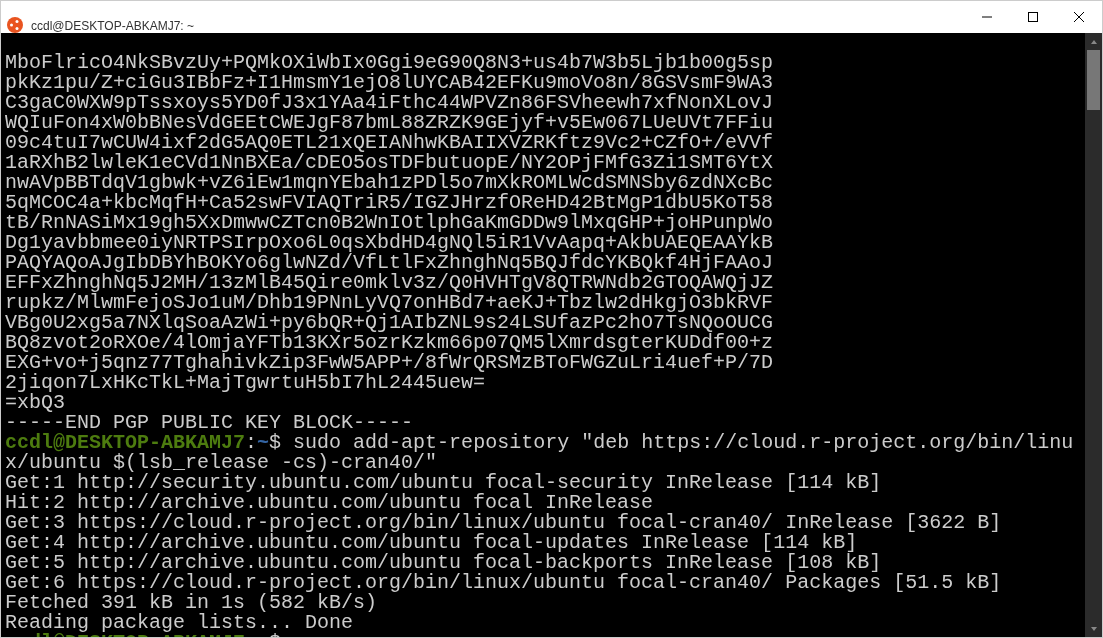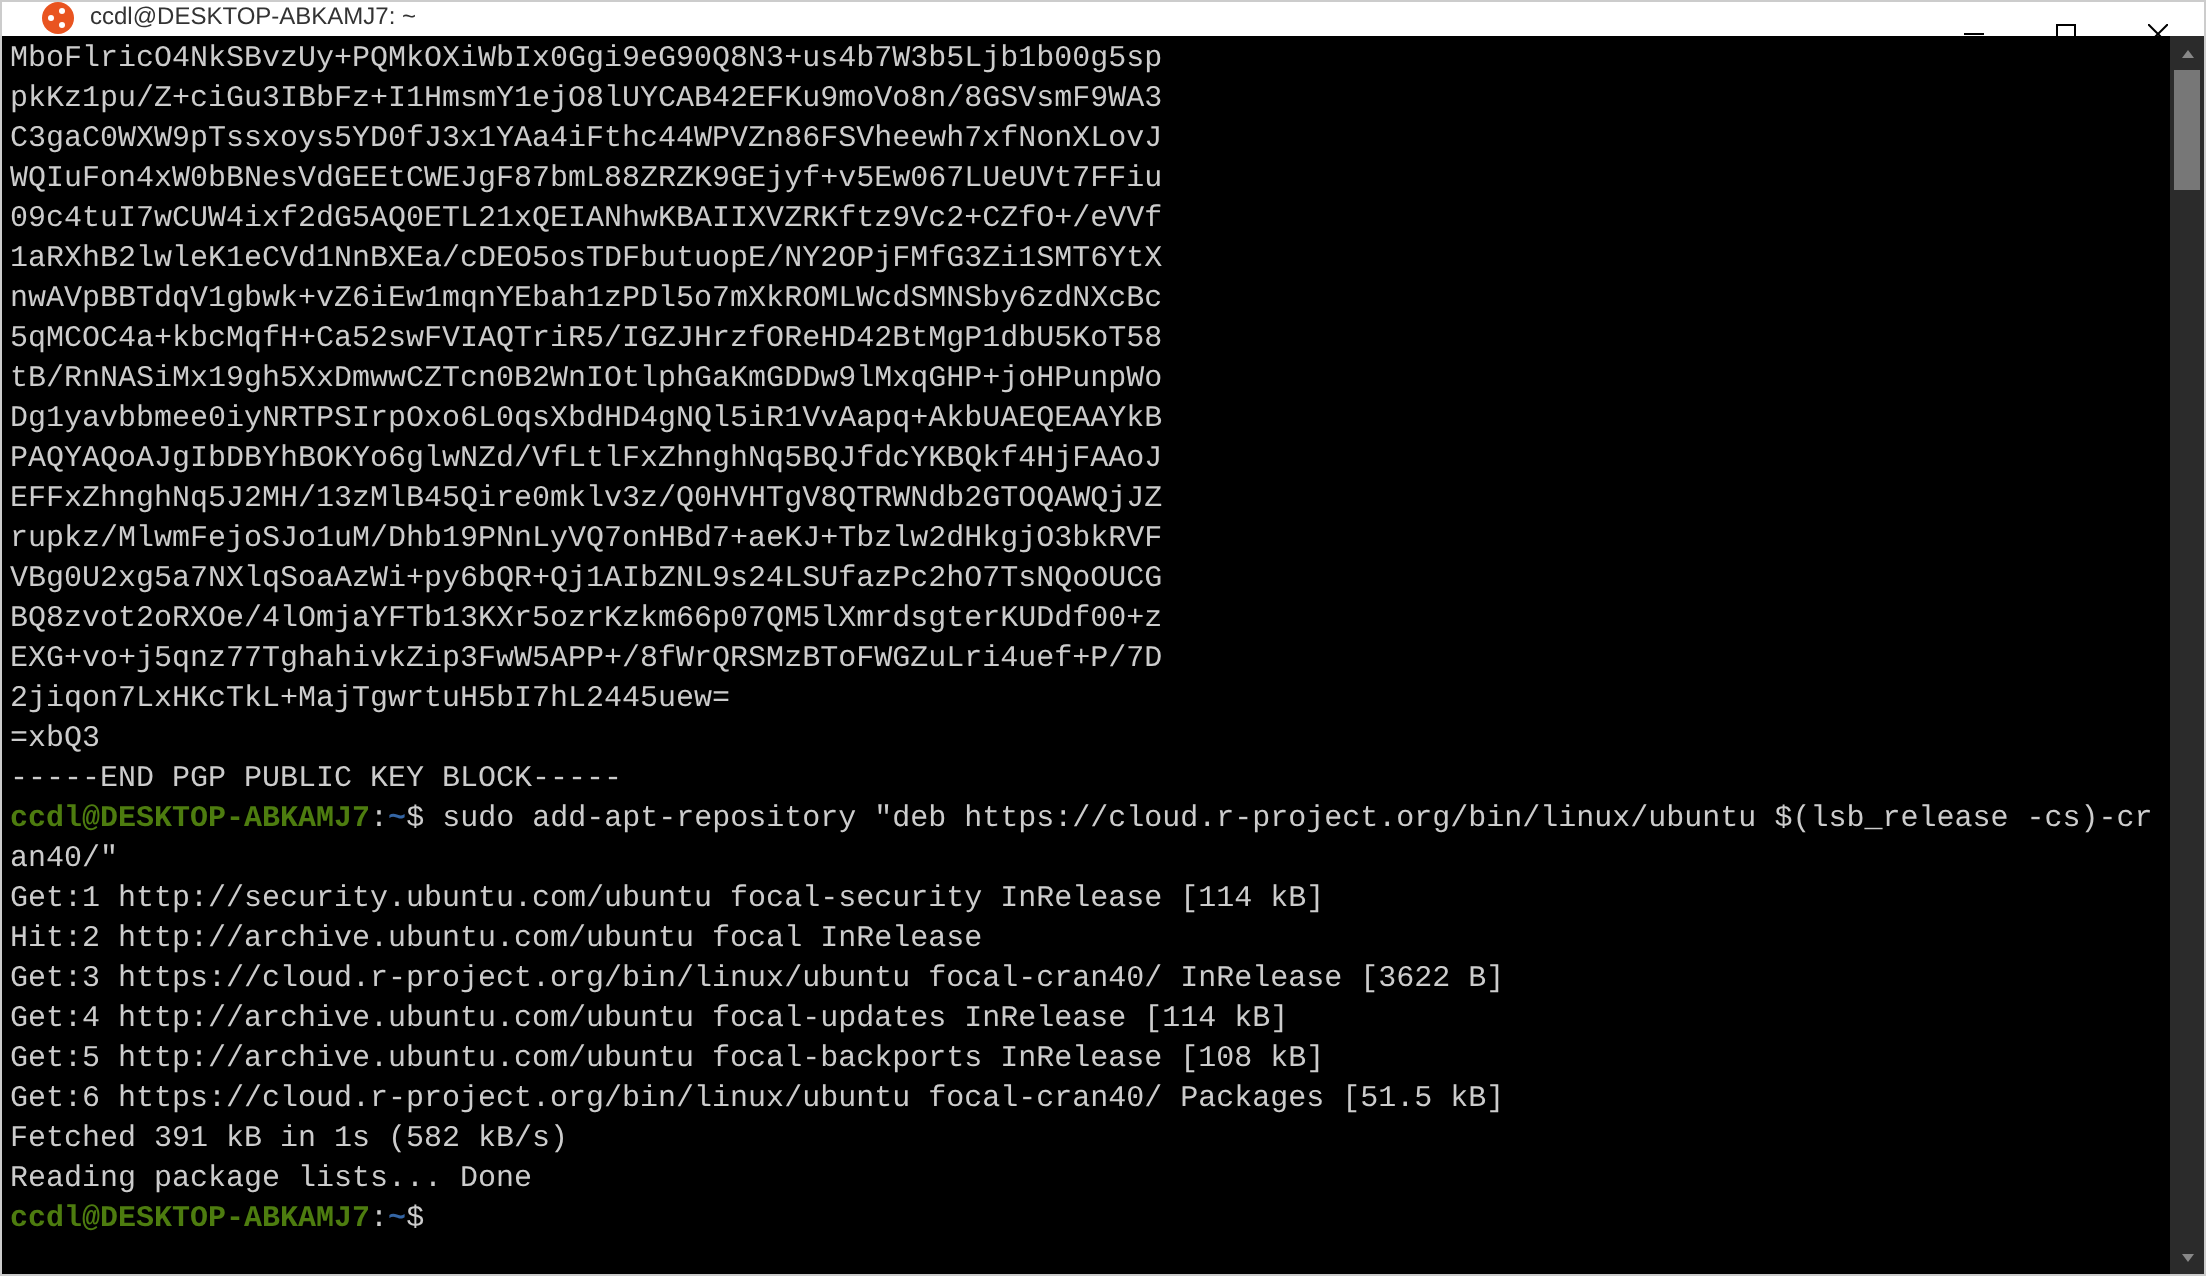--- a/index.html
+++ b/index.html
@@ -1,26 +1,26 @@
 <!DOCTYPE html>
 <html><head>
   <meta charset="utf-8">
   <style>
     * { margin: 0; padding: 0; box-sizing: border-box; }
     body { font-family: 'Segoe UI', Tahoma, sans-serif; background: #fff; overflow: hidden; height: 638px; width: 1103px; }
     .window { display: flex; flex-direction: column; height: 638px; width: 1103px; border: 1px solid #ccc; }
-    .title-bar { display: flex; align-items: flex-start; height: 17px; background: #fff; padding-left: 20px; }
+    .title-bar { display: flex; align-items: flex-end; height: 32px; background: #fff; padding-left: 6px; }
     .title-bar .icon { width: 16px; height: 16px; border-radius: 50%; background: #e95420; margin-right: 8px; display: flex; align-items: center; justify-content: center; }
     .title-bar .icon svg { width: 12px; height: 12px; }
     .title-bar .title { font-size: 12px; color: #333; flex: 1; }
     .title-bar .controls { display: flex; }
     .title-bar .ctrl { width: 46px; height: 32px; display: flex; align-items: center; justify-content: center; cursor: pointer; }
     .title-bar .ctrl svg { width: 10px; height: 10px; }
     .terminal-wrap { flex: 1; display: flex; background: #000; overflow: hidden; position: relative; }
-    .terminal { flex: 1; padding: 2px 4px; font-family: 'Consolas','Courier New', monospace; font-size: 15px; line-height: 20px; color: #ccc; white-space: pre-wrap; word-break: break-all; overflow: hidden; }
+    .terminal { flex: 1; padding: 2px 4px; font-family: 'Consolas','Courier New', monospace; font-size: 20px; line-height: 20px; color: #ccc; white-space: pre-wrap; word-break: break-all; overflow: hidden; margin-top: 18px; }
     .scrollbar { width: 17px; background: #2b2b2b; position: relative; display: flex; flex-direction: column; }
     .scroll-up, .scroll-down { height: 17px; background: #2b2b2b; display:flex; align-items:center; justify-content:center; cursor:pointer;}
     .scroll-track { flex: 1; position: relative; }
     .scroll-thumb { position: absolute; top: 0; left: 2px; right: 2px; height: 60px; background: #777; }
     .green { color: #4d7c0f; font-weight: bold; }
     .blue { color: #3465a4; font-weight: bold; }
     .white { color: #ccc; }
     .line { display: block; }
   </style>
 </head>

